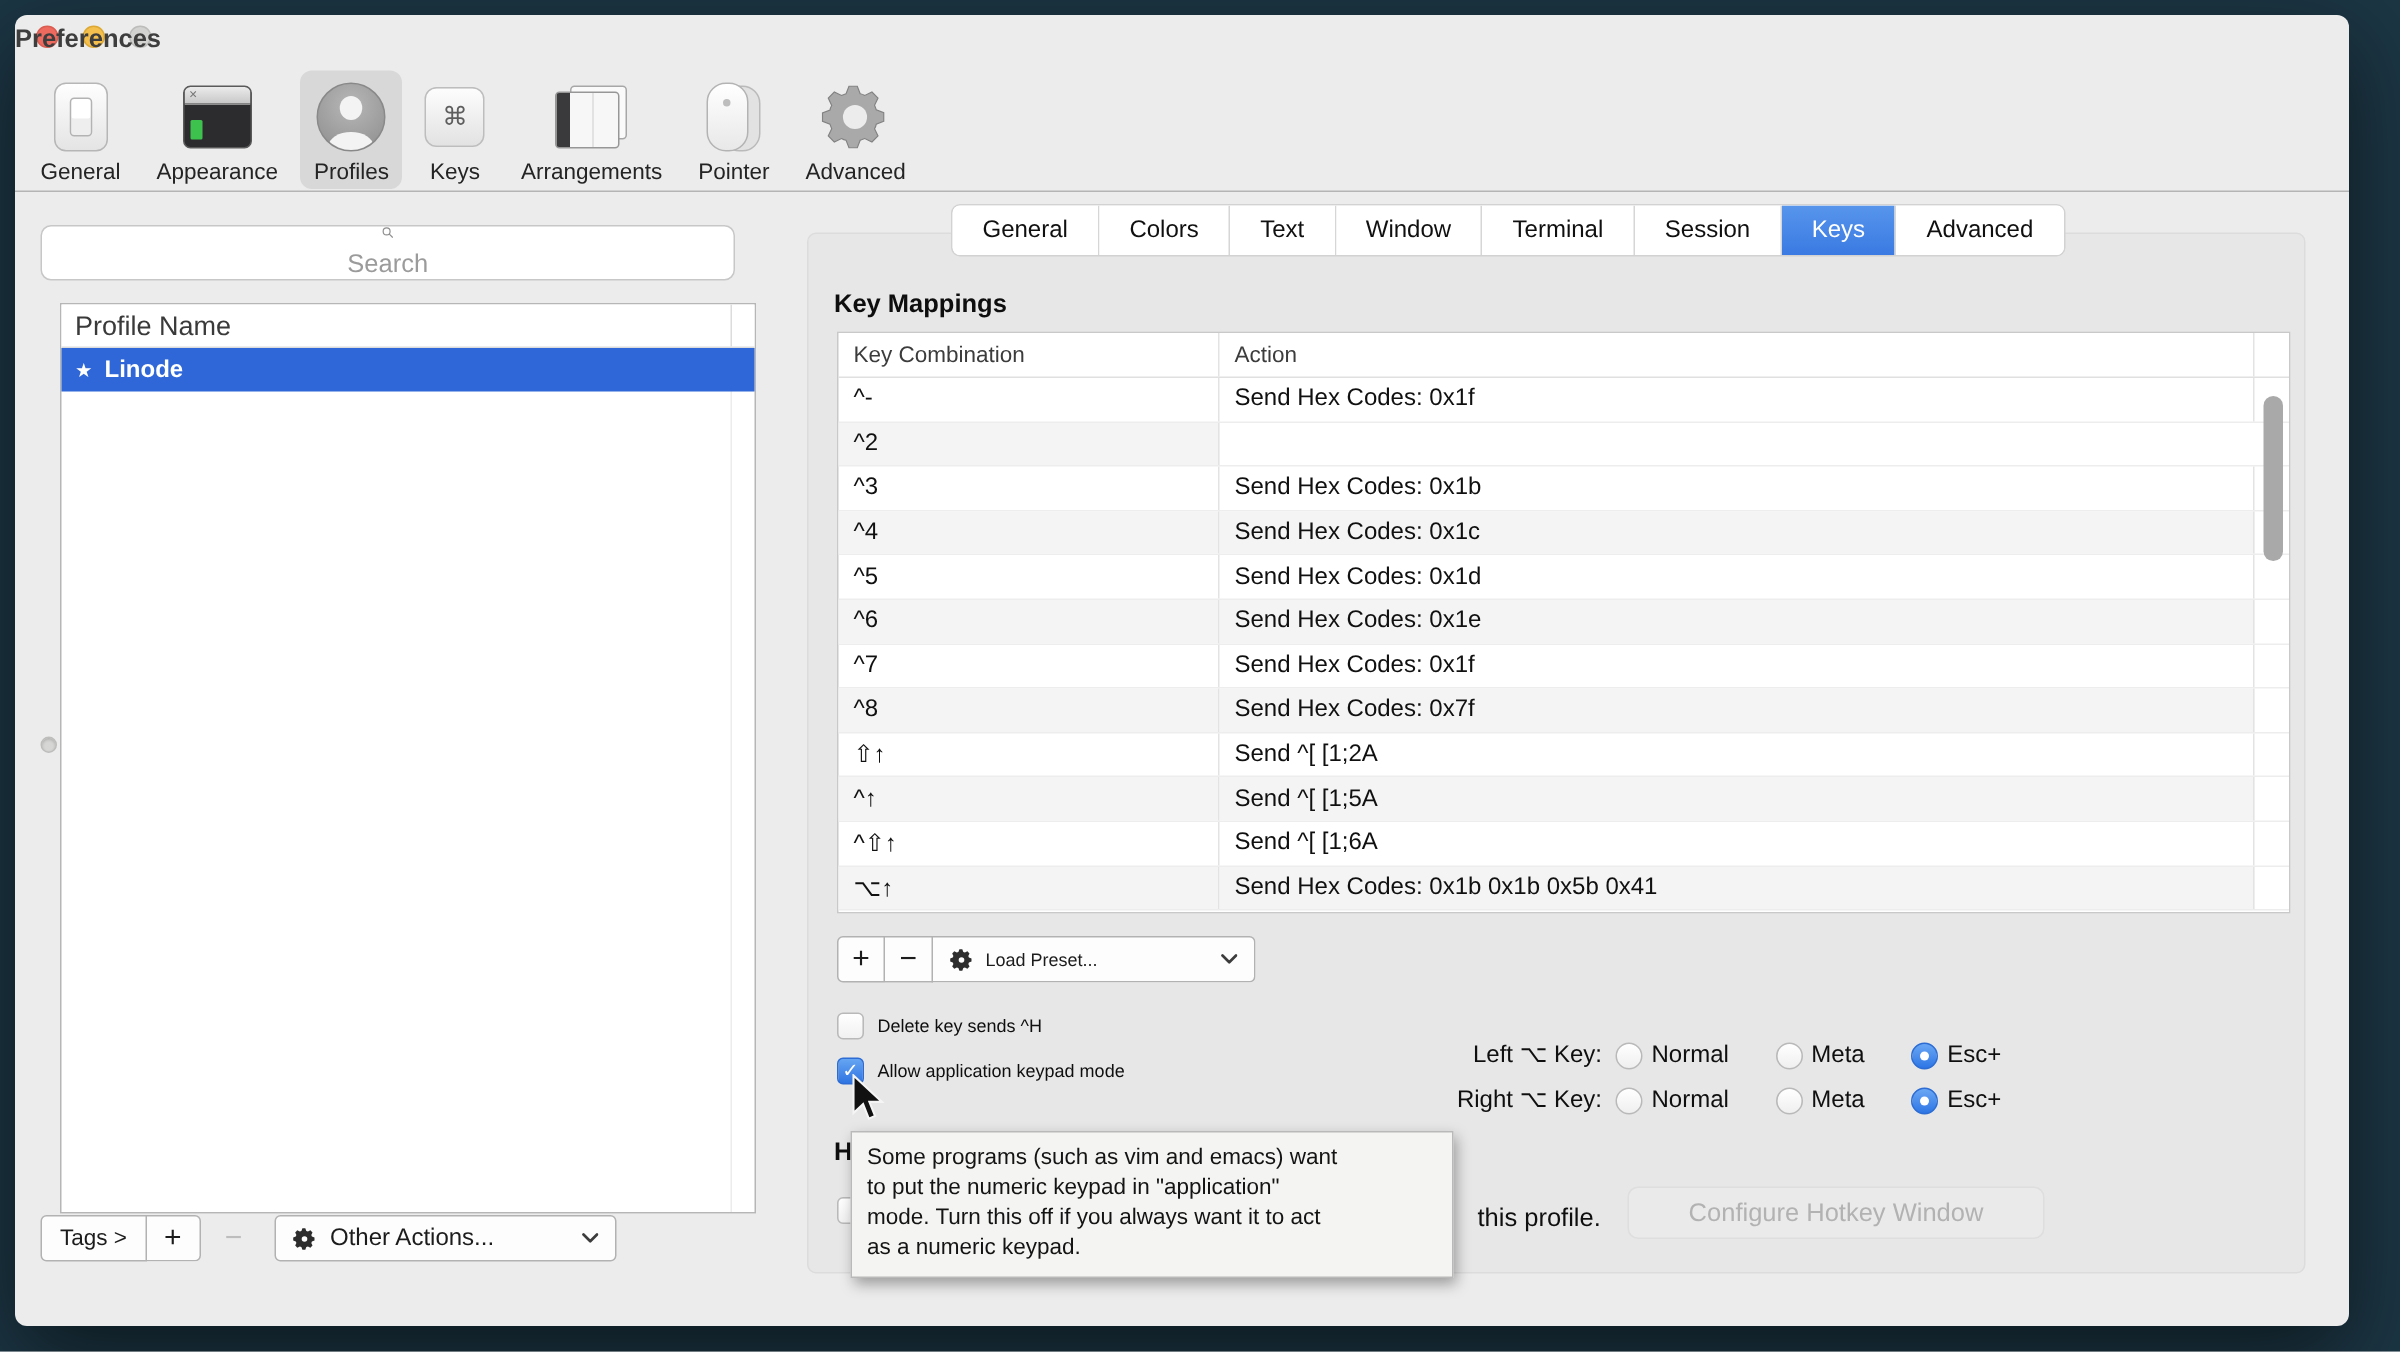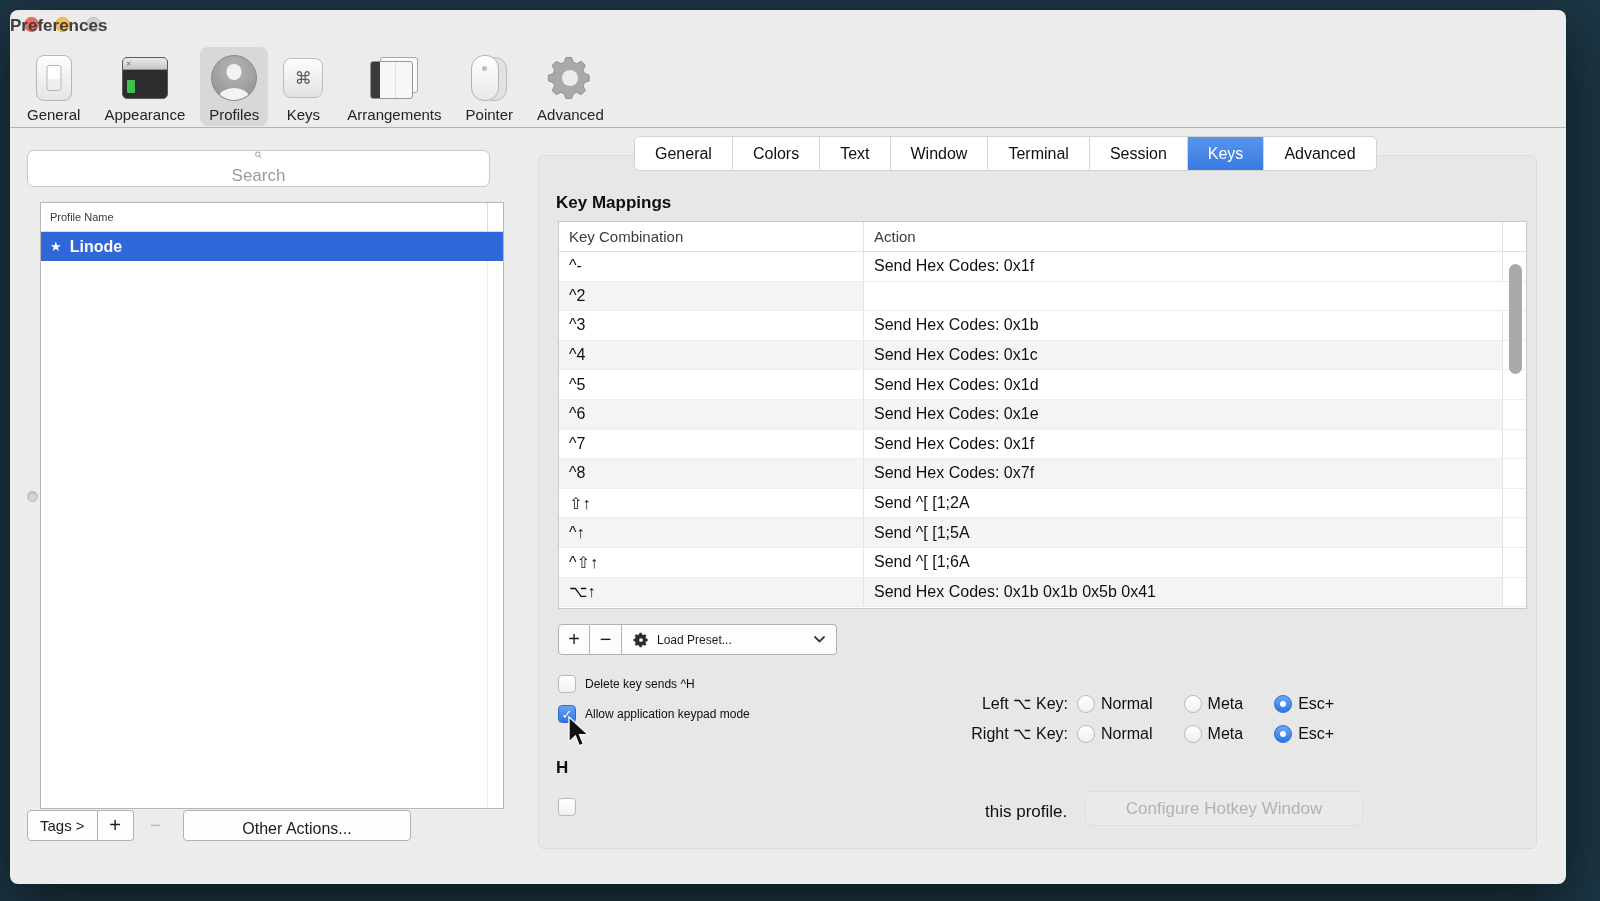--- a/index.html
+++ b/index.html
@@ -78,57 +78,57 @@
 
   
   .search { position:absolute; left:17px; top:140px; width:463px; height:37px;
     background:#fff; border:1px solid #c7c7c7; border-radius:7px;
     display:flex; align-items:center; justify-content:center; gap:7px;
     color:#9b9b9b; font-size:17px;flex-direction:column; }
   .plist { position:absolute; left:30px; top:192px; width:464px; height:607px;
     background:#fff; border:1px solid #b6b6b6; }
   .plist-colline { position:absolute; top:0; bottom:0; right:15px; width:1px; background:#ececec; }
   .plist-header { height:29px; border-bottom:1px solid #dcdcdc; display:flex;
-    align-items:center; padding-left:9px; font-size:11px; color:#3a3a3a; position:relative; z-index:1; background:#fff; }
+    align-items:center; padding-left:9px; font-size:18px; color:#3a3a3a; position:relative; z-index:1; background:#fff; }
   .plist-header .hline { position:absolute; top:0; bottom:0; right:15px; width:1px; background:#dcdcdc; }
   .prow-selected { position:relative; z-index:1; height:29px; background:#2f67d8; color:#fff;
     display:flex; align-items:center; gap:8px; padding-left:9px;
     font-size:16px; font-weight:600; }
   .prow-selected .star { font-size:13px; }
   .side-dot { position:absolute; left:17px; top:481px; width:11px; height:11px;
     border-radius:50%; background:#d6d6d4; border:1px solid #bdbdbb;
     box-shadow:inset 0 1px 2px rgba(0,0,0,.18); }
 
   .btn-like { background:#fdfdfd; border:1px solid #b2b2b2; font-size:15px; color:#1c1c1c;
     display:flex; align-items:center; justify-content:center; }
   .tags-group { position:absolute; left:17px; top:800px; height:31px; display:flex; align-items:center; }
   .tags-btn { height:31px; padding:0 12px; border-radius:4px 0 0 4px; }
   .plus-btn  { height:31px; width:36px; border-left:none; border-radius:0 4px 4px 0; font-size:20px; font-weight:300; }
   .minus-dis { height:31px; width:28px; margin-left:8px; color:#bdbdbd; font-size:20px;
     display:flex; align-items:center; justify-content:center; }
   .other-actions { position:absolute; left:173px; top:800px; width:228px; height:31px;
-    border-radius:4px; gap:9px; padding:0 11px; font-size:16px; justify-content:flex-start;flex-direction:column; }
+    border-radius:4px; gap:9px; padding:0 11px; font-size:16px; justify-content:flex-start; }
   .other-actions .lbl { flex:1; text-align:left; }
 
   
   .pane { position:absolute; left:528px; top:145px; width:999px; height:694px;
     background:#e6e7e6; border:1px solid #dcdcdc; border-radius:6px; }
   .tabs { position:absolute; left:625px; top:127px; height:33px; display:flex;
     background:#fff; border-radius:5px; overflow:hidden; box-shadow:0 0 0 1px #d2d2d2; }
   .tab { padding:0 20px; display:flex; align-items:center; font-size:16px; color:#101010;
     border-right:1px solid #d6d6d6; background:#fff; }
   .tab:last-child { border-right:none; }
   .tab.selected { background:linear-gradient(#5795ec,#3a7ae2); color:#fff; }
 
   .km-head { position:absolute; left:546px; top:183px; font-size:17px; font-weight:700; color:#0e0e0e; }
 
   .ktable { position:absolute; left:548px; top:211px; width:969px; height:388px;
     background:#fff; border:1px solid #c9c9c9; }
   .khead { height:30px; border-bottom:1px solid #e0e0e0; display:flex; font-size:15px; color:#3c3c3c; }
-  .col1 { width:305px; padding-left:10px; display:flex; align-items:center;
+  .col1 { width:254px; padding-left:10px; display:flex; align-items:center;
     border-right:1px solid #e3e3e3; }
   .col2 { flex:1; padding-left:10px; display:flex; align-items:center;
     border-right:1px solid #e3e3e3; }
   .col3 { width:23px; }
   .krow { height:29.6px; display:flex; font-size:16px; color:#101010; border-bottom:1px solid #ededed; }
   .krow.alt .col1, .krow.alt .col2 { background:#f4f4f4; }
   .kscroll { position:absolute; right:4px; top:42px; width:13px; height:110px;
     border-radius:7px; background:#a9a9a9; }
 
   .preset-controls { position:absolute; left:548px; top:614px; height:31px; display:flex; }
@@ -478,17 +478,21 @@
     </div>
   </div>
 
   <div class="hk-h">H</div>
   <div class="checkbox hk-cb"></div>
   <div class="hk-text">this profile.</div>
   <div class="hotkey-btn">
     <span>Configure Hotkey Window</span>
   </div>
 
+  <div class="tooltip">Some programs (such as vim and emacs) want
+to put the numeric keypad in "application"
+mode. Turn this off if you always want it to act
+as a numeric keypad.</div>
   <svg class="cursor" width="24" height="34" viewBox="0 0 24 34">
     <path d="M3 1 L3 26 L9.4 20 L13.2 29.8 L17.4 28 L13.6 18.6 L22 18.6 Z" fill="#111" stroke="#f5f5f5" stroke-width="1.4"></path>
   </svg>
 
 </div>
 
 </body></html>

